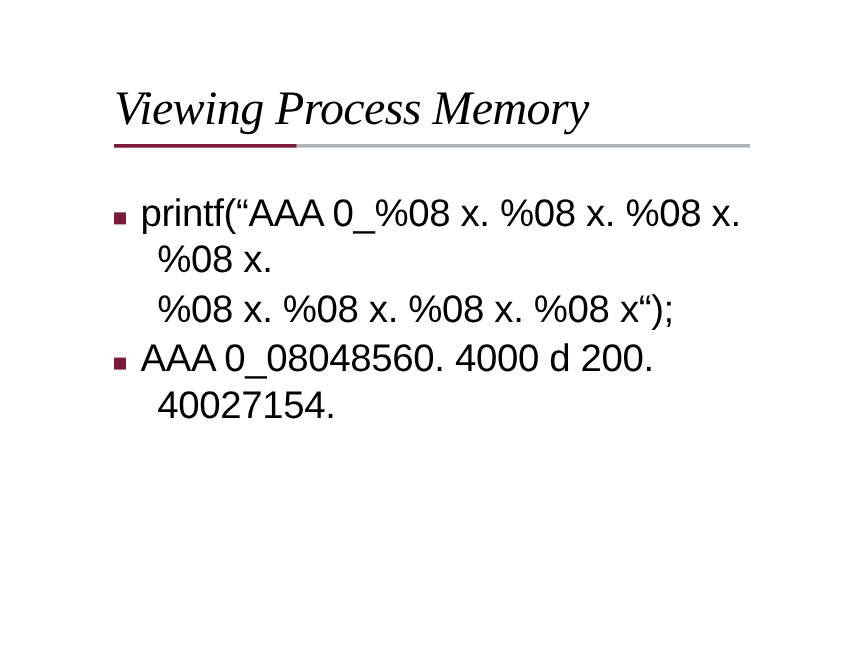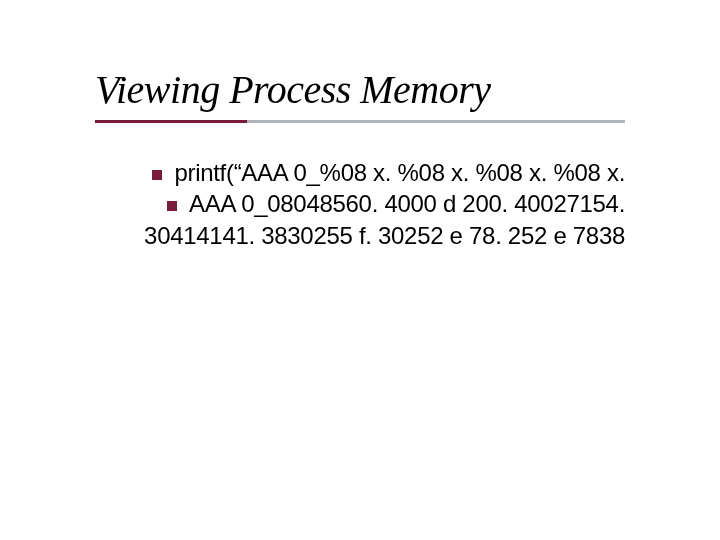--- a/index.html
+++ b/index.html
@@ -9,21 +9,20 @@
     height: 540px;
     background: #ffffff;
     font-family: Arial, Helvetica, sans-serif;
     overflow: hidden;
   }
   .slide {
     position: relative;
     width: 720px;
     height: 404px;
     box-sizing: border-box;
-    text-align: right;
   }
   .title {
     position: absolute;
     left: 95px;
     top: 68px;
     font-style: italic;
     font-size: 40px;
     color: #000000;
     font-family: "Times New Roman", Times, serif;
     line-height: 1.1;
@@ -50,21 +49,21 @@
     left: 0;
     width: 152px;
     height: 3px;
     background: #7b1a3b;
   }
   .body {
     position: absolute;
     left: 95px;
     top: 158px;
     width: 530px;
-    font-size: 24px;
+    font-size: 32px;
     color: #000000;
     line-height: 1.22;
     letter-spacing: -0.3px;
   }
   .body p {
     margin: 0 0 2px 0;
   }
   .bullet {
     display: inline-block;
     width: 10px;
@@ -89,17 +88,17 @@
 
   <div class="title">Viewing Process Memory</div>
 
   <div class="underline">
     <div class="grey"></div>
     <div class="accent"></div>
   </div>
 
   <div class="body">
     <p class="indent"><span class="bullet"></span><span>printf(“AAA 0_%08 x. %08 x. %08 x. %08 x.</span></p>
+    <p class="indent" style="text-indent:0;padding-left:36px;">%08 x. %08 x. %08 x. %08 x“);</p>
     <p class="indent"><span class="bullet"></span><span>AAA 0_08048560. 4000 d 200. 40027154.</span></p>
-    <p class="noindent">30414141. 3830255 f. 30252 e 78. 252 e 7838</p>
   </div>
 
 </div>
 
 </body></html>

